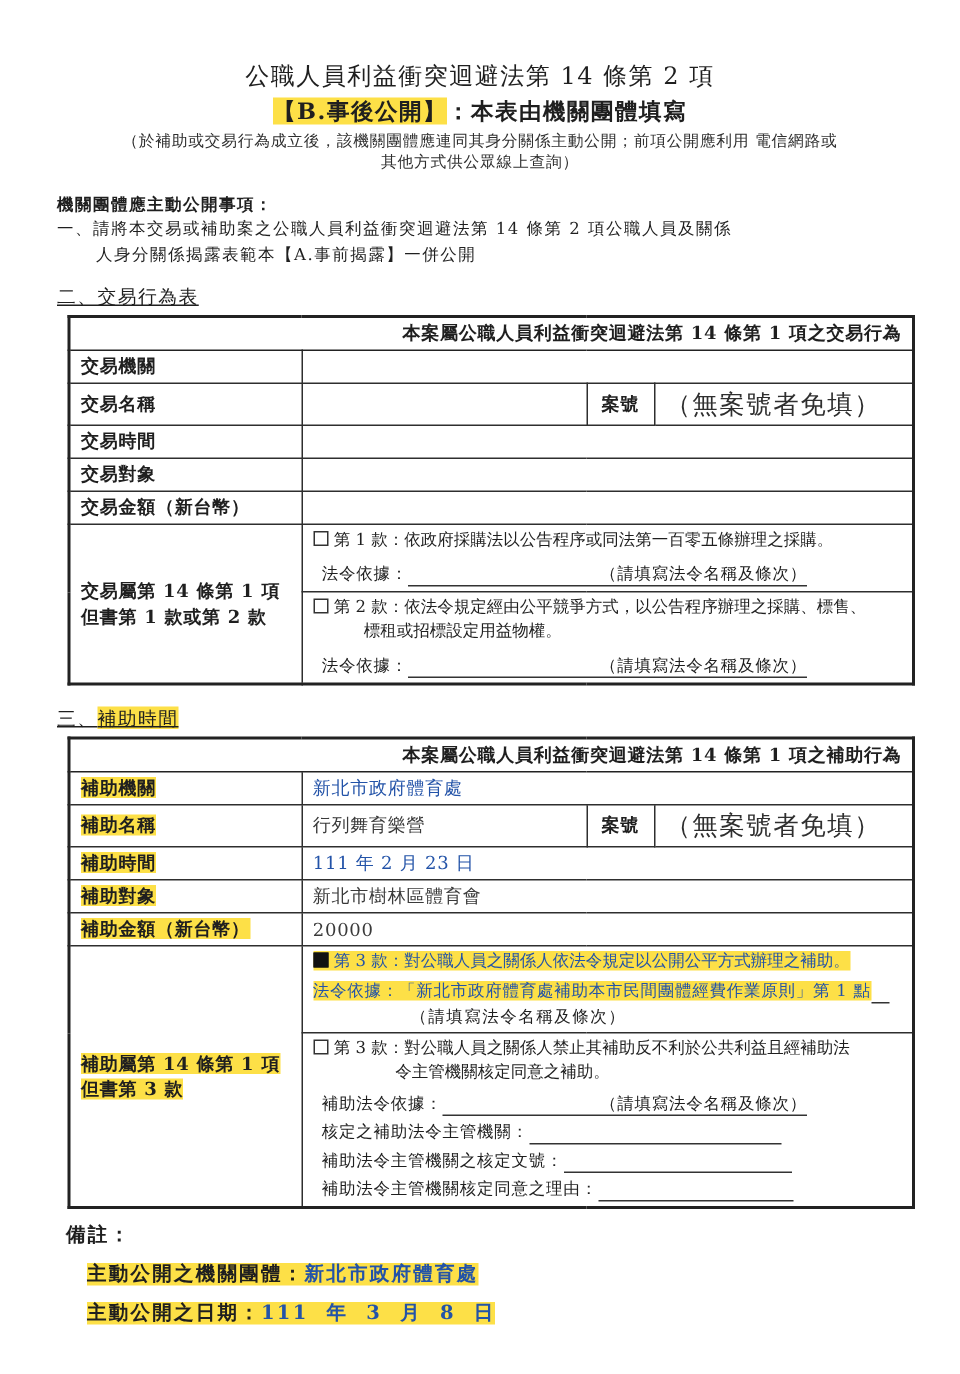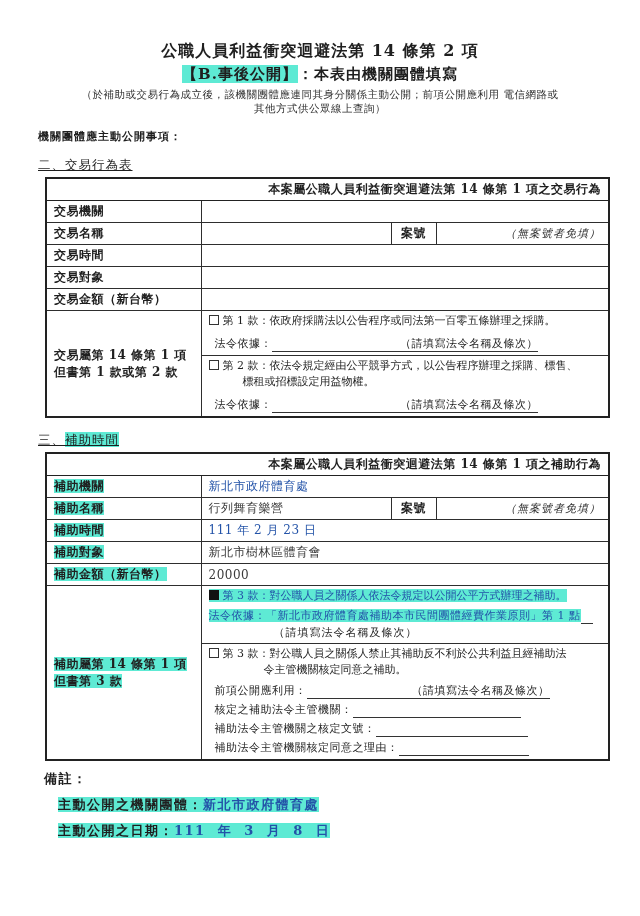--- a/index.html
+++ b/index.html
@@ -3,45 +3,45 @@
 <meta charset="utf-8">
 <style>
   * { margin:0; padding:0; box-sizing:border-box; }
   html,body { background:#ffffff; }
   .page {
     position:relative; width:640px; height:916px; background:#fff;
     font-family:"DejaVu Serif","Liberation Serif",serif;
     color:#1f1f1f; overflow:hidden;
   }
   .bold { font-weight:bold; }
-  .hl { background:#5eead4; }
+  .hl { background:#fde047; }
   .blue { color:#2353a8; }
   .gray { color:#3a3a3a; }
 
   
   .title-block { padding-top:40px; text-align:center; }
-  .t-line { font-size:16px; font-weight:bold; letter-spacing:1px; line-height:21px; }
+  .t-line { font-size:16px; font-weight:normal; letter-spacing:1px; line-height:21px; }
   .t-sub  { font-size:15px; font-weight:bold; letter-spacing:1px; margin-top:3px; line-height:20px; }
   .t-note { font-size:10.5px; line-height:14px; margin-top:3px; letter-spacing:0.5px; color:#2f2f2f; }
 
   
   .instructions { margin:13px 28px 0 38px; font-size:11px; letter-spacing:1px; }
   .ins-head { font-weight:bold; line-height:17px; }
   .ins-item { line-height:16.5px; }
   .ins-indent { padding-left:26px; }
   .sec-label { margin:12px 0 0 38px; font-size:12.5px; letter-spacing:1px; line-height:16px;text-decoration:underline; }
 
   
   table.form-table { width:563px; margin:4px 0 0 45px; border-collapse:collapse;
     font-size:12px; letter-spacing:0.5px; table-layout:fixed; border:2px solid #222; }
   .form-table td { border:1px solid #2e2e2e; padding:2px 7px; height:22px; vertical-align:middle; }
   .form-table tr.thead td { text-align:right; font-weight:bold; border-bottom:1.5px solid #222; }
   .lbl { font-weight:bold; }
   .case-cell { text-align:center; font-weight:bold; padding:2px 2px; }
-  .hint-cell { text-align:right; font-size:11px; letter-spacing:1px; color:#2f2f2f;font-style:italic; }
+  .hint-cell { font-size:17px; letter-spacing:1px; color:#2f2f2f; }
 
   .opt { vertical-align:top; padding:5px 8px 6px 8px; font-size:11px; letter-spacing:0; line-height:16px; height:auto; }
   .opt-line { line-height:16px; }
   .opt-cont { padding-left:34px; line-height:16px; }
   .opt-cont-deep { padding-left:55px; line-height:16px; }
   .law-line { margin:7px 0 1px 6px; letter-spacing:0.5px; }
   .law-line-tight { margin:3px 0 1px 0; letter-spacing:0.5px; line-height:17px; }
   .hint-indent { margin:1px 0 0 65px; letter-spacing:1px; }
 
   .cb { display:inline-block; width:10px; height:10px; border:1.5px solid #333;
@@ -67,20 +67,24 @@
     <div class="t-line">公職人員利益衝突迴避法第 14 條第 2 項</div>
     <div class="t-sub"><span class="hl">【B.事後公開】</span><span>：本表由機關團體填寫</span></div>
     <div class="t-note">
       <span>（於補助或交易行為成立後，該機關團體應連同其身分關係主動公開；前項公開應利用 電信網路或</span><br>
       <span>其他方式供公眾線上查詢）</span>
     </div>
   </div>
 
   <div class="instructions">
     <div class="ins-head">機關團體應主動公開事項：</div>
+    <div class="ins-item">
+      <div>一、請將本交易或補助案之公職人員利益衝突迴避法第 14 條第 2 項公職人員及關係</div>
+      <div class="ins-indent">人身分關係揭露表範本【A.事前揭露】一併公開</div>
+    </div>
   </div>
 
   <div class="sec-label">二、交易行為表</div>
 
   <table class="form-table">
     <colgroup>
         <col style="width:155px">
         <col style="width:190px">
         <col style="width:45px">
         <col style="width:173px">
@@ -189,21 +193,21 @@
         <div class="hint-indent">（請填寫法令名稱及條次）</div>
       </td>
     </tr>
     <tr>
       <td colspan="3" class="opt">
         <div class="opt-line">
           <span class="cb"></span><span>第 3 款：對公職人員之關係人禁止其補助反不利於公共利益且經補助法</span>
         </div>
         <div class="opt-cont-deep">令主管機關核定同意之補助。</div>
         <div class="law-line" style="margin-top:5px">
-          <span>前項公開應利用：</span><span class="ul"><span class="bk" style="width:105px"></span><span>（請填寫法令名稱及條次）</span></span>
+          <span>補助法令依據：</span><span class="ul"><span class="bk" style="width:105px"></span><span>（請填寫法令名稱及條次）</span></span>
         </div>
         <div class="law-line" style="margin-top:3px">
           <span>核定之補助法令主管機關：</span><span class="ul"><span class="bk" style="width:168px"></span></span>
         </div>
         <div class="law-line" style="margin-top:3px">
           <span>補助法令主管機關之核定文號：</span><span class="ul"><span class="bk" style="width:152px"></span></span>
         </div>
         <div class="law-line" style="margin-top:3px">
           <span>補助法令主管機關核定同意之理由：</span><span class="ul"><span class="bk" style="width:130px"></span></span>
         </div>

